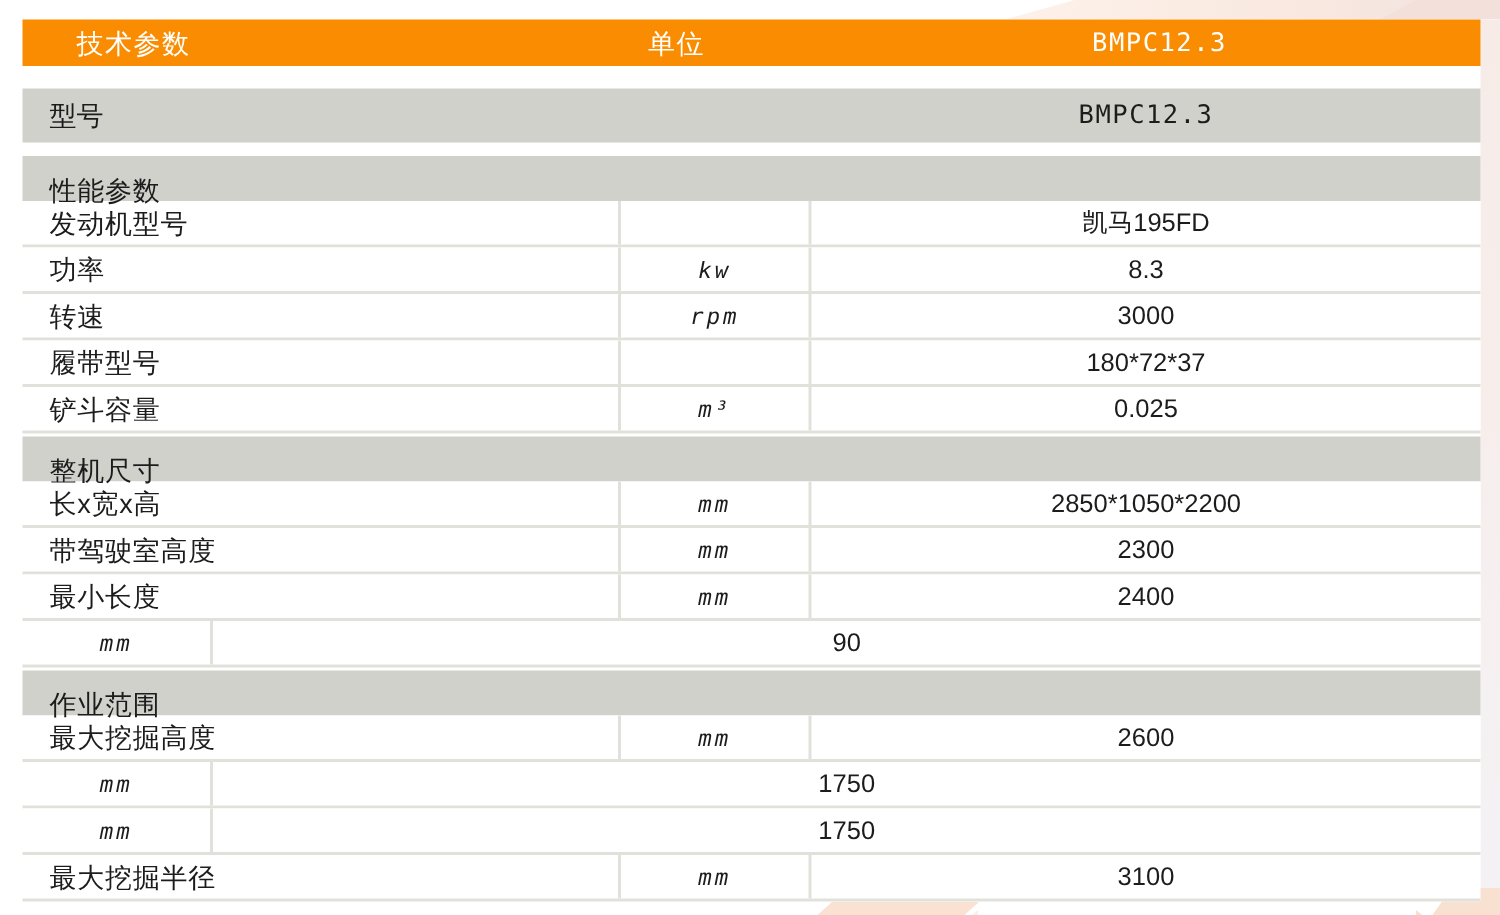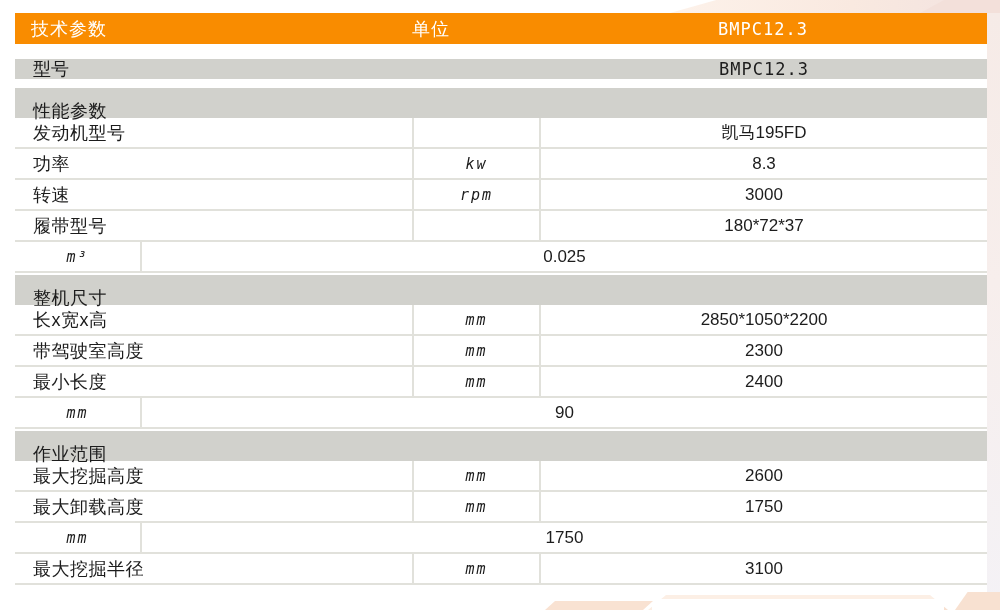--- a/index.html
+++ b/index.html
@@ -38,26 +38,26 @@
   .deco-bottom-block{
     position:absolute;left:955px;bottom:0;width:45px;height:18px;
     background:#f8e1d1;clip-path:polygon(0 100%,28% 0,100% 0,100% 100%);
   }
 
   
   .spec{position:absolute;left:15px;top:13px;width:972px;color:#1c1c1c;}
   .row{display:flex;align-items:center;box-sizing:border-box;}
 
   .hdr{height:31px;background:#f98c00;color:#ffffff;margin-bottom:15px;}
-  .hdr .hc1{width:381px;padding-left:16px;font-size:18px;letter-spacing:1px;}
+  .hdr .hc1{width:381px;padding-left:36px;font-size:18px;letter-spacing:1px;}
   .hdr .hc2{width:127px;font-size:18px;letter-spacing:1px;}
   .hdr .hc3{flex:1;text-align:center;font-size:18px;letter-spacing:1px;
     font-family:"DejaVu Sans Mono","Liberation Mono",monospace;font-size:17px;}
 
-  .model{height:20px;background:#d1d1cc;margin-bottom:9px;}
+  .model{height:36px;background:#d1d1cc;margin-bottom:9px;}
   .model .mc1{width:508px;padding-left:18px;font-size:18px;}
   .model .mc3{flex:1;text-align:center;font-size:17px;letter-spacing:1px;
     font-family:"DejaVu Sans Mono","Liberation Mono",monospace;}
 
   .section{height:30px;background:#d1d1cc;margin-top:2px;}
   .section>div{padding-left:18px;font-size:18px;letter-spacing:0.5px;margin-top:16px;}
 
   .data{height:31px;background:#ffffff;border-bottom:2px solid #e1e1db;}
   .data .c1{
     width:379px;padding-left:18px;border-right:2px solid #e1e1db;
@@ -114,20 +114,21 @@
           <div class="c1">转速</div>
           <div class="c2">rpm</div>
           <div class="c3">3000</div>
         </div>
         <div class="row data">
           <div class="c1">履带型号</div>
           <div class="c2"></div>
           <div class="c3">180*72*37</div>
         </div>
         <div class="row data">
+          <div class="c1">铲斗容量</div>
           <div class="c2">m³</div>
           <div class="c3">0.025</div>
         </div>
         <div class="row section">
           <div>整机尺寸</div>
         </div>
         <div class="row data">
           <div class="c1">长x宽x高</div>
           <div class="c2">mm</div>
           <div class="c3">2850*1050*2200</div>
@@ -148,21 +149,20 @@
         </div>
         <div class="row section">
           <div>作业范围</div>
         </div>
         <div class="row data">
           <div class="c1">最大挖掘高度</div>
           <div class="c2">mm</div>
           <div class="c3">2600</div>
         </div>
         <div class="row data">
-          <div class="c1">最大卸载高度</div>
           <div class="c2">mm</div>
           <div class="c3">1750</div>
         </div>
         <div class="row data">
           <div class="c2">mm</div>
           <div class="c3">1750</div>
         </div>
         <div class="row data">
           <div class="c1">最大挖掘半径</div>
           <div class="c2">mm</div>

